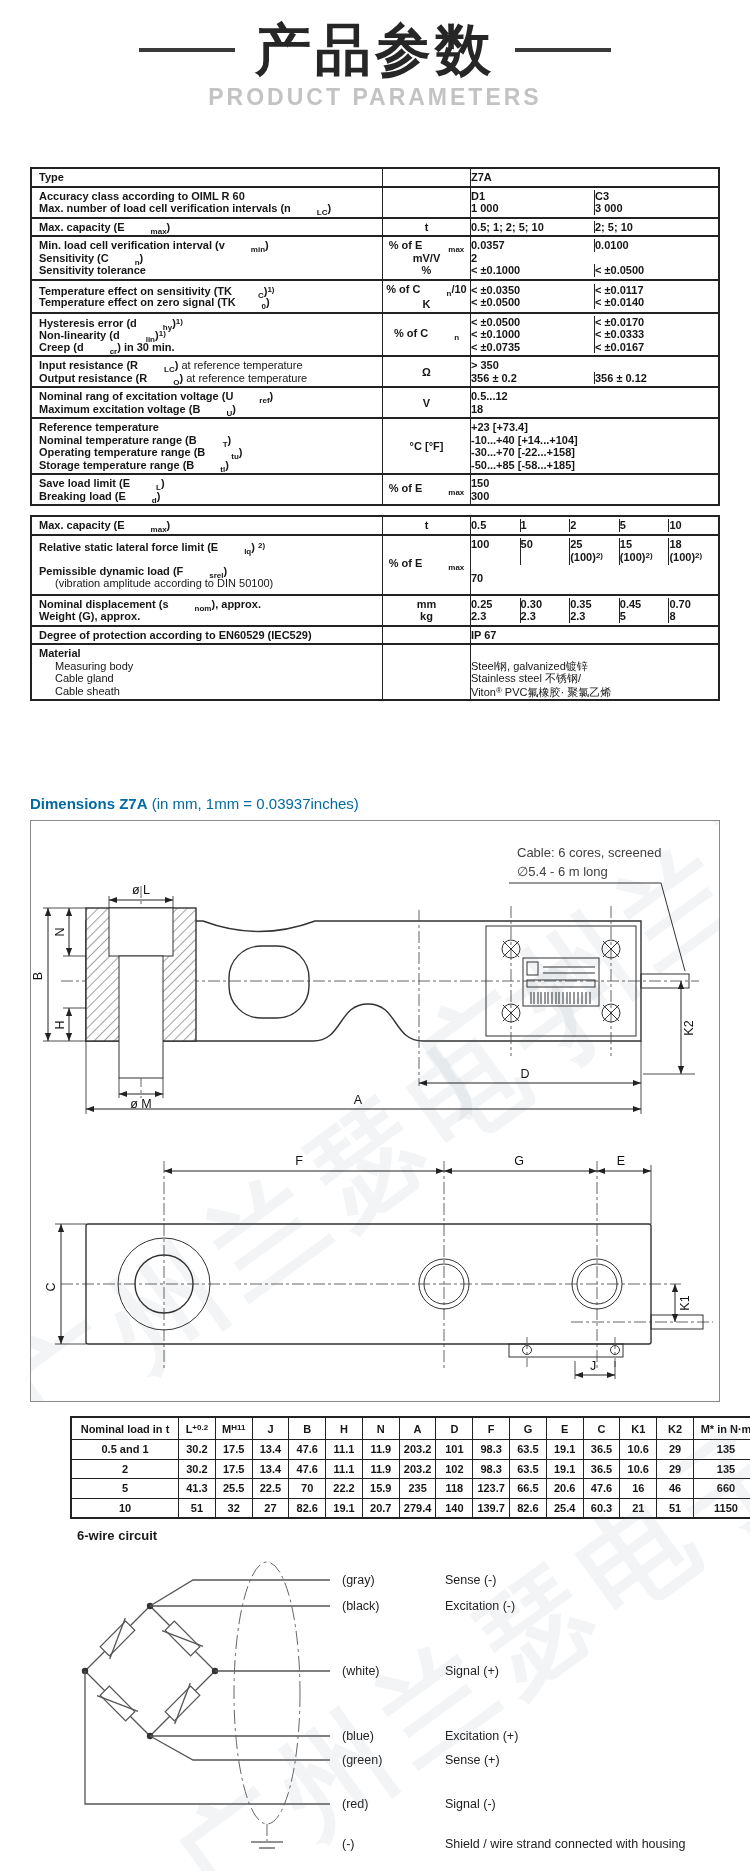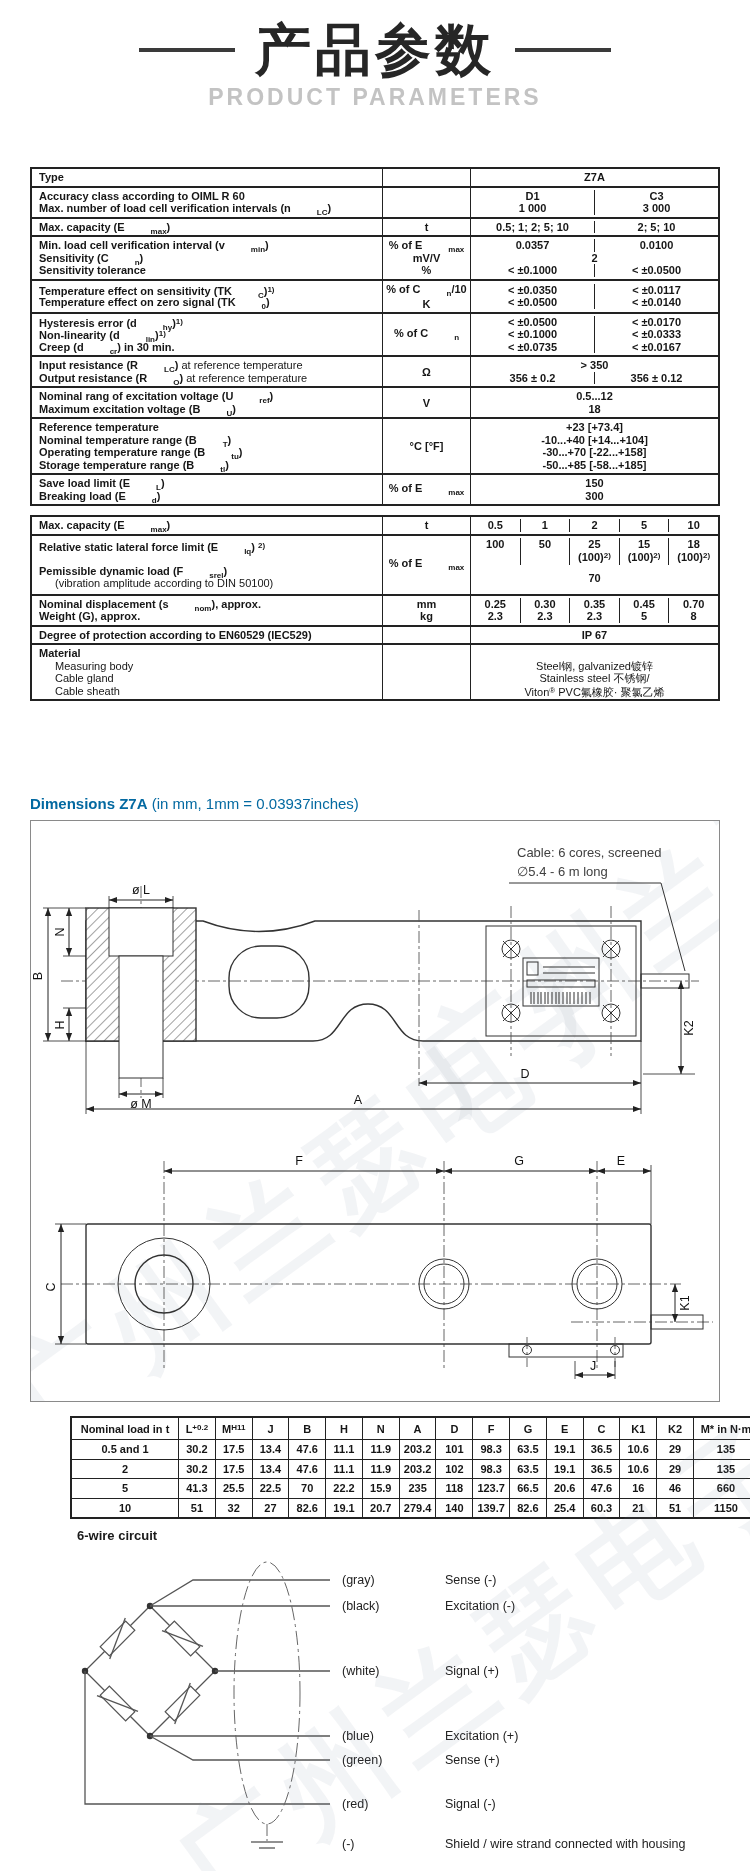--- a/index.html
+++ b/index.html
@@ -12,21 +12,21 @@
   .zh{font-size:56px;font-weight:bold;color:#262626;letter-spacing:4px;line-height:64px;}
   .sub{margin-top:2px;font-size:23px;font-weight:bold;color:#c3c3c3;letter-spacing:3px;}
   
   #spec{position:absolute;top:167px;left:30px;width:646px;}
   table.spec{width:690px;border-collapse:collapse;border:2px solid #222;
              font-size:11px;font-weight:bold;color:#161616;}
   table.spec + table.spec{margin-top:9px;}
   .spec td{border-top:2px solid #222;vertical-align:middle;padding:2px 0;}
   .spec td.l{width:343px;padding-left:7px;text-align:left;}
   .spec td.u{width:87px;border-left:1px solid #222;text-align:center;}
-  .spec td.v{border-left:1px solid #222;text-align:center;}
+  .spec td.v{border-left:1px solid #222;}
   .ln{height:12.5px;line-height:12.5px;}
   .tw{display:flex;}
   .tw .h{flex:1;}
   .tw .h + .h{border-left:1px solid #222;}
   .fv{display:flex;}
   .fv .c{flex:1;}
   .fv .c + .c{border-left:1px solid #222;}
   .fv.tall .c{height:27px;line-height:12.5px;}
   .sp.tall2{height:27px;line-height:27px;}
   .nb{font-weight:normal;}

